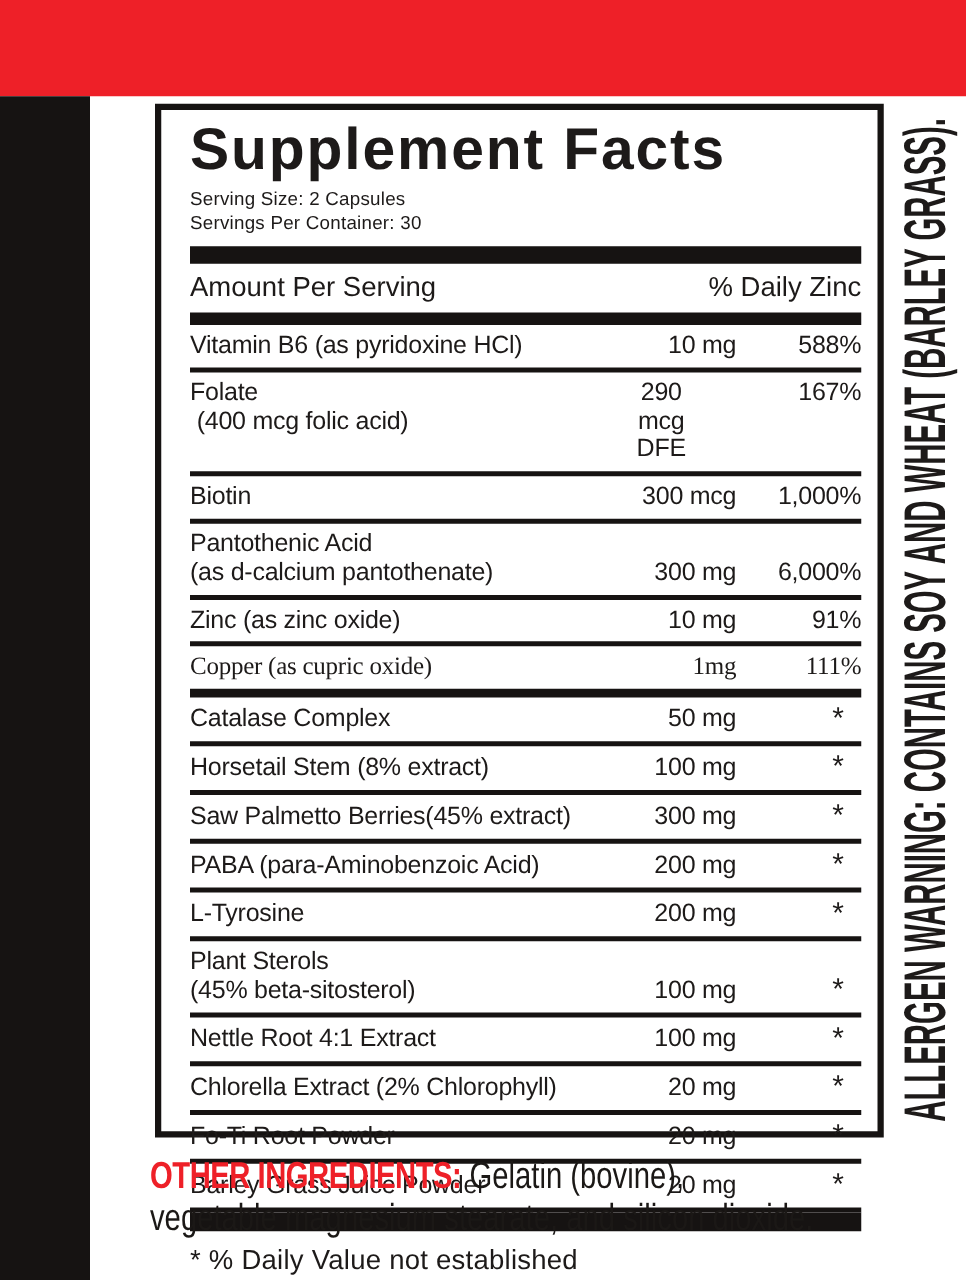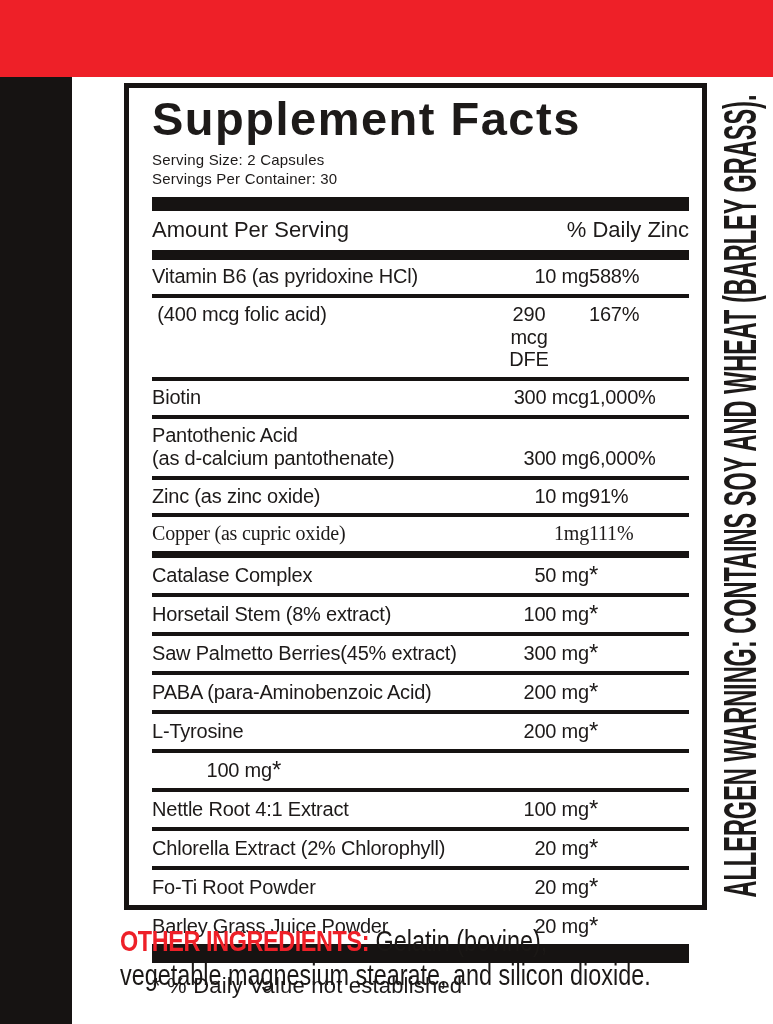--- a/index.html
+++ b/index.html
@@ -32,21 +32,21 @@
   .rows{}
   .frow{
     display:flex;align-items:flex-end;border-bottom:4px solid var(--band);
     padding:5px 0 6px;font-size:20px;line-height:1.14;letter-spacing:-.2px;
   }
   .frow.align-top{align-items:flex-start;}
   .frow.thick-after{border-bottom-width:7px;font-family:Liberation Serif, serif;}
   .fname{flex:1 1 0;min-width:0;white-space:pre-wrap;}
   .famt{flex:0 0 120px;text-align:right;white-space:nowrap;}
   .famt.stack{text-align:center;}
-  .fdv{flex:0 0 100px;text-align:left;box-sizing:border-box;}
+  .fdv{flex:0 0 100px;text-align:right;box-sizing:border-box;}
   .fdv.star{padding-right:14px;font-size:24px;line-height:1;}
   .footnote{font-size:22px;padding:10px 0 0;letter-spacing:.2px;}
 
   .allergen{
     position:absolute;left:-110px;top:468px;width:1700px;height:56px;line-height:56px;
     font-size:47px;font-weight:bold;text-align:center;white-space:nowrap;
     transform:rotate(-90deg) scaleX(0.5);letter-spacing:0;color:var(--ink);
   }
 
   .other{
@@ -72,21 +72,21 @@
       <div>% Daily Zinc</div>
     </div>
     <div class="bar bar-md"></div>
     <div class="rows">
         <div class="frow">
           <div class="fname">Vitamin B6 (as pyridoxine HCl)</div>
           <div class="famt">10 mg</div>
           <div class="fdv">588%</div>
         </div>
         <div class="frow align-top">
-          <div class="fname"><div> (400 mcg folic acid)</div></div>
+          <div class="fname"><div>Folate</div><div> (400 mcg folic acid)</div></div>
           <div class="famt stack">
             <div>290</div>
             <div>mcg</div>
             <div>DFE</div>
           </div>
           <div class="fdv">167%</div>
         </div>
         <div class="frow">
           <div class="fname">Biotin</div>
           <div class="famt">300 mcg</div>
@@ -126,20 +126,21 @@
           <div class="fname">PABA (para-Aminobenzoic Acid)</div>
           <div class="famt">200 mg</div>
           <div class="fdv star">*</div>
         </div>
         <div class="frow">
           <div class="fname">L-Tyrosine</div>
           <div class="famt">200 mg</div>
           <div class="fdv star">*</div>
         </div>
         <div class="frow">
+          <div class="fname"><div>Plant Sterols</div><div>(45% beta-sitosterol)</div></div>
           <div class="famt">100 mg</div>
           <div class="fdv star">*</div>
         </div>
         <div class="frow">
           <div class="fname">Nettle Root 4:1 Extract</div>
           <div class="famt">100 mg</div>
           <div class="fdv star">*</div>
         </div>
         <div class="frow">
           <div class="fname">Chlorella Extract (2% Chlorophyll)</div>

